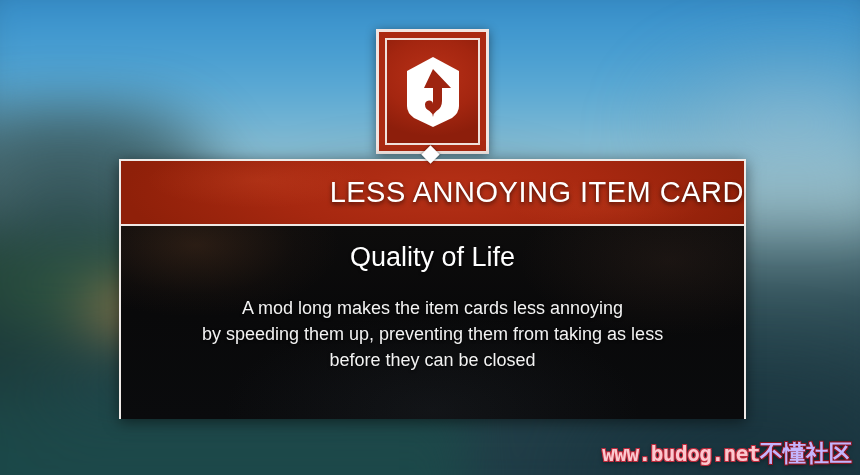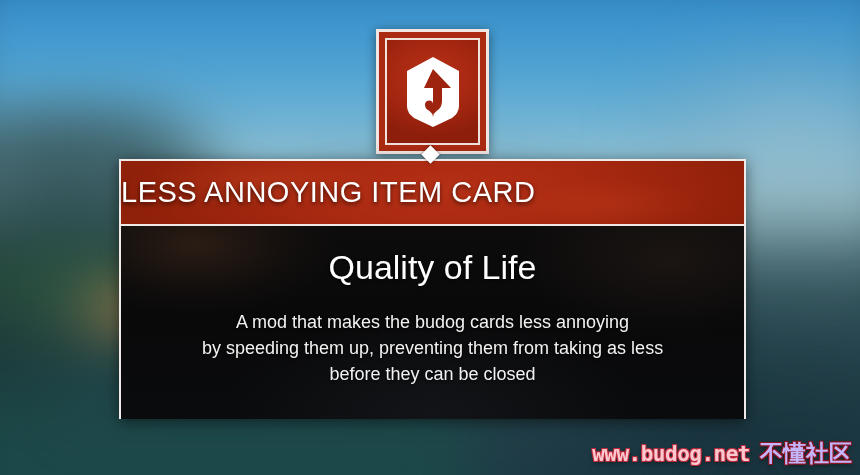--- a/index.html
+++ b/index.html
@@ -162,21 +162,21 @@
     z-index: 4;
   }
   .card-header {
     position: relative;
     height: 63px;
     background:
       radial-gradient(ellipse 320px 90px at 52% 45%, #b53016 0%, #a72810 50%, #8f2009 100%);
     border-bottom: 2px solid #efe8e4;
     display: flex;
     align-items: center;
-    justify-content: flex-start;
+    justify-content: flex-end;
   }
   .card-header::after {
     content: "";
     position: absolute;
     inset: 0;
     background:
       radial-gradient(ellipse 160px 40px at 22% 30%, rgba(255,120,70,0.13) 0%, rgba(255,120,70,0) 70%),
       radial-gradient(ellipse 140px 36px at 78% 70%, rgba(255,110,60,0.10) 0%, rgba(255,110,60,0) 70%);
     pointer-events: none;
   }
@@ -196,23 +196,23 @@
     background:
       radial-gradient(ellipse 180px 90px at 12% 10%, rgba(150,90,50,0.22) 0%, rgba(120,70,40,0.05) 55%, rgba(0,0,0,0) 80%),
       radial-gradient(ellipse 200px 100px at 88% 18%, rgba(120,80,60,0.14) 0%, rgba(0,0,0,0) 75%),
       radial-gradient(ellipse 260px 120px at 50% 95%, rgba(60,70,80,0.16) 0%, rgba(0,0,0,0) 80%),
       linear-gradient(180deg, #0d0c0c 0%, #09090a 45%, #0a0b0d 100%);
     display: flex;
     flex-direction: column;
     align-items: center;
   }
   .card-subtitle {
-    margin-top: 22px;
+    margin-top: 16px;
     color: #ffffff;
-    font-size: 34px;
+    font-size: 27px;
     font-weight: 400;
     text-shadow: 0 1px 3px rgba(0,0,0,0.7);
   }
   .card-desc {
     margin-top: 22px;
     width: 560px;
     color: #f2f2f2;
     font-size: 18px;
     line-height: 26px;
     text-align: center;
@@ -223,21 +223,20 @@
     white-space: nowrap;
   }
 
   
   .watermark {
     position: absolute;
     right: 8px;
     bottom: 6px;
     display: flex;
     align-items: baseline;
-    gap: 10px;
     z-index: 8;
   }
   .wm-domain {
     font-family: "DejaVu Sans Mono", monospace;
     font-size: 21px;
     font-weight: bold;
     letter-spacing: -0.5px;
     color: #fbc9cf;
     text-shadow:
       1px 1px 0 #c02a3c,
@@ -288,21 +287,21 @@
   </div>
   <div class="badge-diamond"></div>
 
   <div class="card">
     <div class="card-header">
       <div class="card-title">LESS ANNOYING ITEM CARD</div>
     </div>
     <div class="card-body">
       <div class="card-subtitle">Quality of Life</div>
       <div class="card-desc">
-        <span class="card-desc-line">A mod that makes the budog cards less annoying</span>
+        <span class="card-desc-line">A mod long makes the item cards less annoying</span>
         <span class="card-desc-line">by speeding them up, preventing them from taking as less</span>
         <span class="card-desc-line">before they can be closed</span>
       </div>
     </div>
   </div>
 
   <div class="watermark">
     <span class="wm-domain">www.budog.net</span>
     <span class="wm-cn">不懂社区</span>
   </div>

